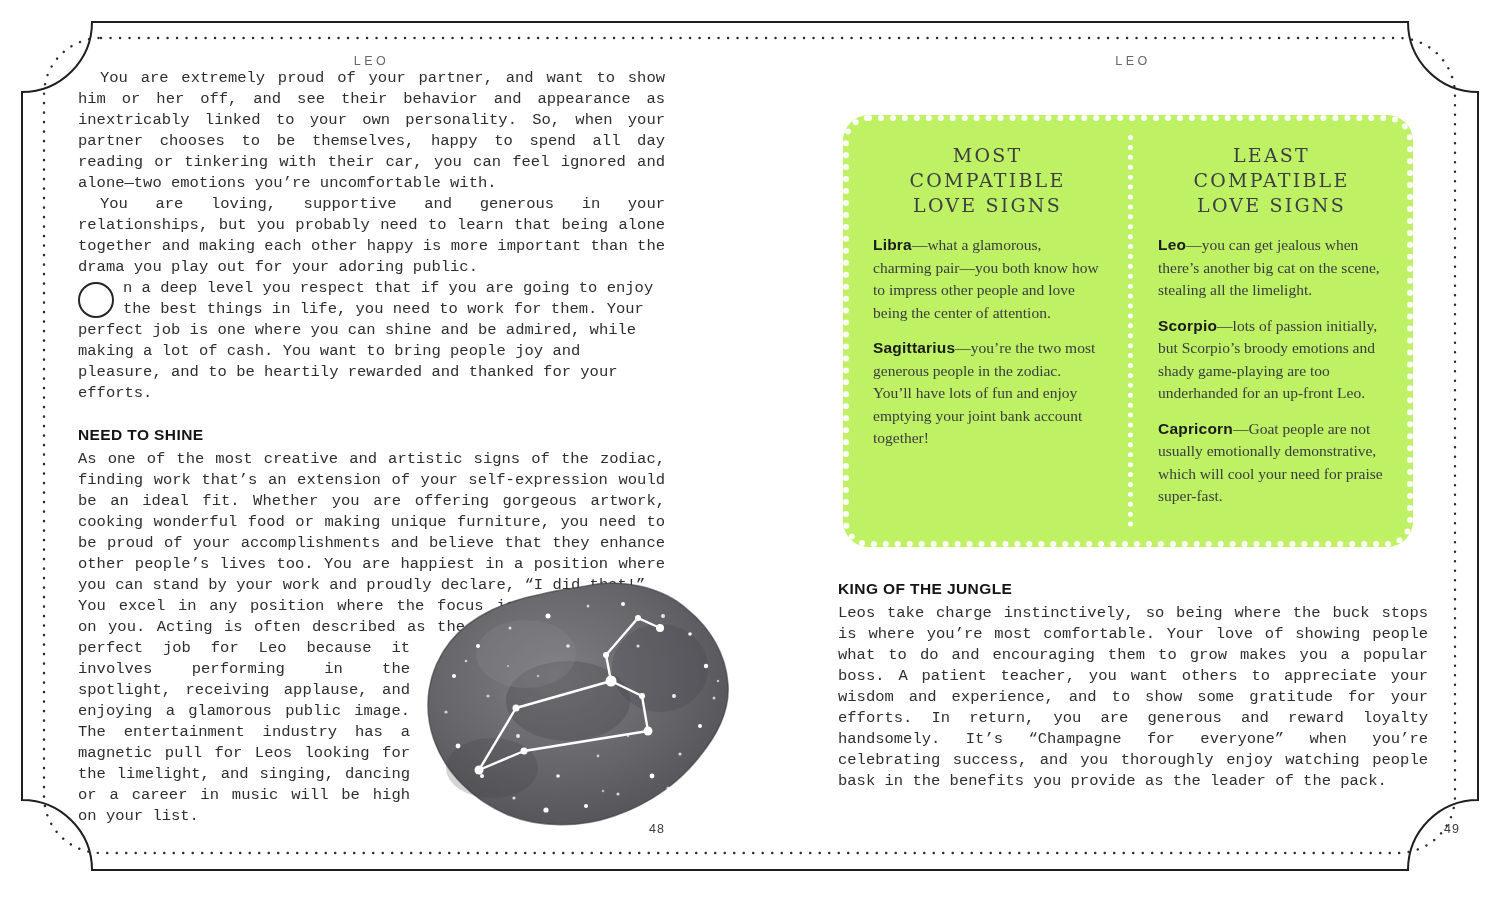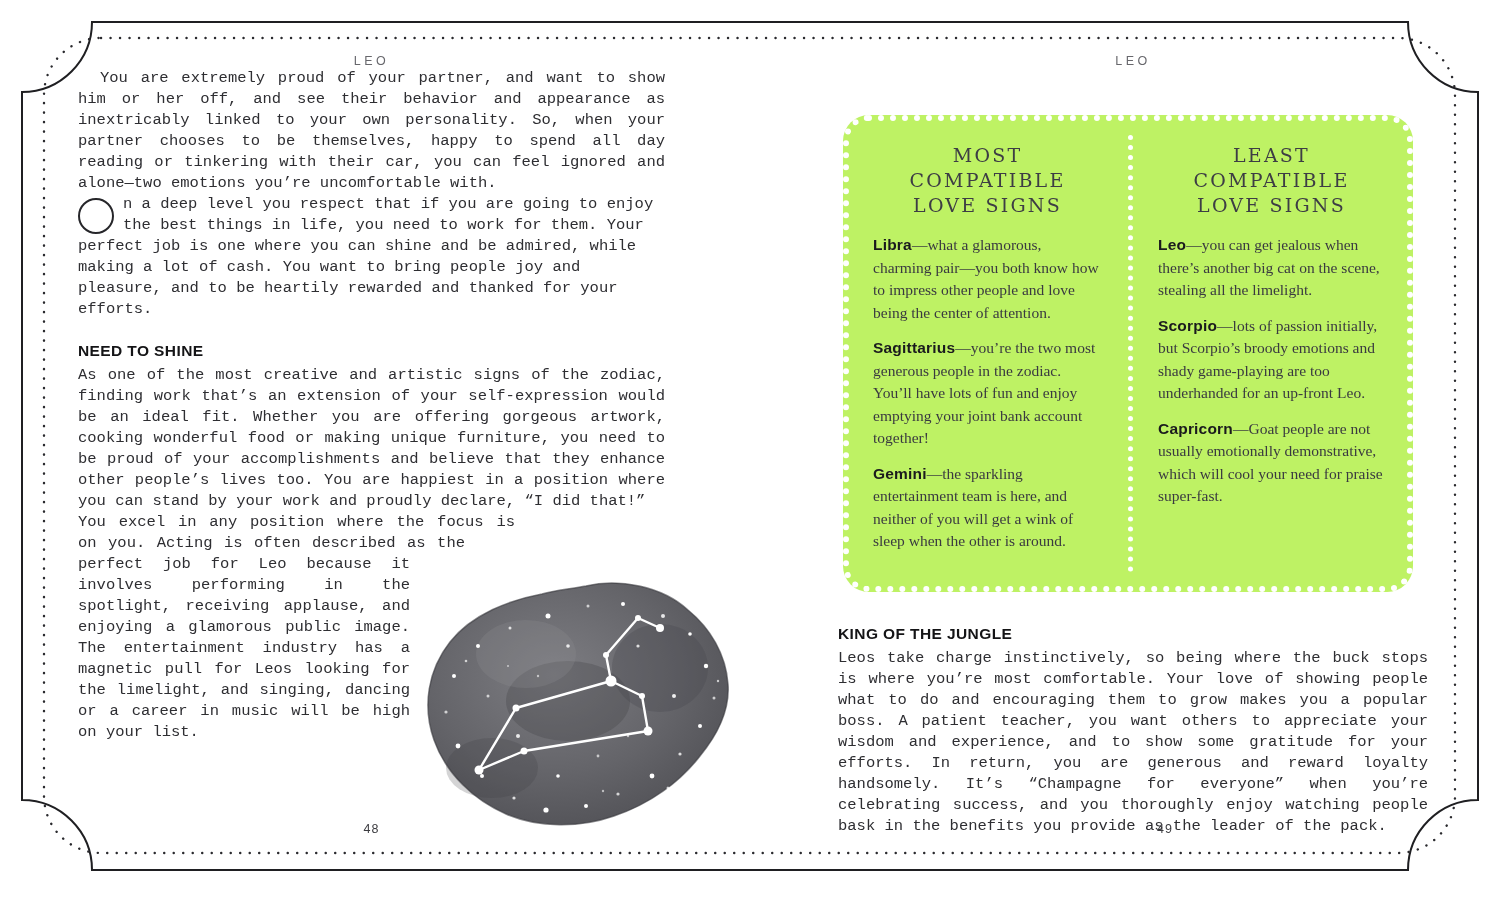--- a/index.html
+++ b/index.html
@@ -12,21 +12,21 @@
 
   
   .page{position:absolute;top:48px;}
   .page-left{left:78px;width:587px;}
   .page-right{left:838px;width:590px;}
   .running-head{
     text-align:center;font-family:"Liberation Sans", sans-serif;
     font-size:12.5px;letter-spacing:3.5px;color:#67676c;margin:6px 0 0;
   }
   .folio{
-    position:absolute;bottom:72px;width:587px;text-align:center;
+    position:absolute;bottom:72px;width:587px;text-align:right;
     font-family:"Liberation Sans", sans-serif;font-size:12.5px;
     letter-spacing:1px;color:#3c3c40;
   }
   .folio-left{left:78px;}
   .folio-right{left:870px;width:590px;}
 
   
   p.body{
     font-size:15.5px;line-height:21px;text-align:justify;margin:0;font-family:Liberation Mono, monospace;
   }
@@ -85,20 +85,21 @@
 
 <svg class="frame-svg" viewBox="0 0 1500 908" xmlns="http://www.w3.org/2000/svg">
   <path d="M 92 22 H 1408 A 70 70 0 0 0 1478 92 V 800 A 70 70 0 0 0 1408 870 H 92 A 70 70 0 0 0 22 800 V 92 A 70 70 0 0 0 92 22 Z" fill="none" stroke="#1f1f22" stroke-width="2"></path>
   <rect x="44" y="38" width="1411" height="815" rx="57" ry="57" fill="none" stroke="#2a2a2e" stroke-width="2.4" stroke-dasharray="0.1 9.4" stroke-linecap="round"></rect>
 </svg>
 
 <div class="page page-left">
   <div class="running-head">LEO</div>
 
   <p class="body indent intro">You are extremely proud of your partner, and want to show him or her off, and see their behavior and appearance as inextricably linked to your own personality. So, when your partner chooses to be themselves, happy to spend all day reading or tinkering with their car, you can feel ignored and alone—two emotions you’re uncomfortable with.</p>
+  <p class="body indent">You are loving, supportive and generous in your relationships, but you probably need to learn that being alone together and making each other happy is more important than the drama you play out for your adoring public.</p>
 
 
   <div>
     <span class="dropcap">O</span>
     <p class="body" style="display:inline;">n a deep level you respect that if you are going to enjoy the best things in life, you need to work for them. Your perfect job is one where you can shine and be admired, while making a lot of cash. You want to bring people joy and pleasure, and to be heartily rewarded and thanked for your efforts.</p>
   </div>
   <div style="clear:both;"></div>
 
   <h2 class="sans first">NEED TO SHINE</h2>
   <p class="body">As one of the most creative and artistic signs of the zodiac, finding work that’s an extension of your self-expression would be an ideal fit. Whether you are offering gorgeous artwork, cooking wonderful food or making unique furniture, you need to be proud of your accomplishments and believe that they enhance other people’s lives too. You are happiest in a position where you can stand by your work and proudly declare, “I did that!”</p>
@@ -179,21 +180,20 @@
   <div class="compat-box">
     <div class="compat-divider"></div>
 
     <div class="compat-col">
       <div class="compat-title">
         <span>MOST COMPATIBLE</span><br>
         <span>LOVE SIGNS</span>
       </div>
       <p class="entry"><strong>Libra</strong><span>—what a glamorous, charming pair—you both know how to impress other people and love being the center of attention.</span></p>
       <p class="entry"><strong>Sagittarius</strong><span>—you’re the two most generous people in the zodiac. You’ll have lots of fun and enjoy emptying your joint bank account together!</span></p>
-      <p class="entry"><strong>Gemini</strong><span>—the sparkling entertainment team is here, and neither of you will get a wink of sleep when the other is around.</span></p>
     </div>
 
     <div class="compat-col right">
       <div class="compat-title">
         <span>LEAST COMPATIBLE</span><br>
         <span>LOVE SIGNS</span>
       </div>
       <p class="entry"><strong>Leo</strong><span>—you can get jealous when there’s another big cat on the scene, stealing all the limelight.</span></p>
       <p class="entry"><strong>Scorpio</strong><span>—lots of passion initially, but Scorpio’s broody emotions and shady game-playing are too underhanded for an up-front Leo.</span></p>
       <p class="entry"><strong>Capricorn</strong><span>—Goat people are not usually emotionally demonstrative, which will cool your need for praise super-fast.</span></p>

